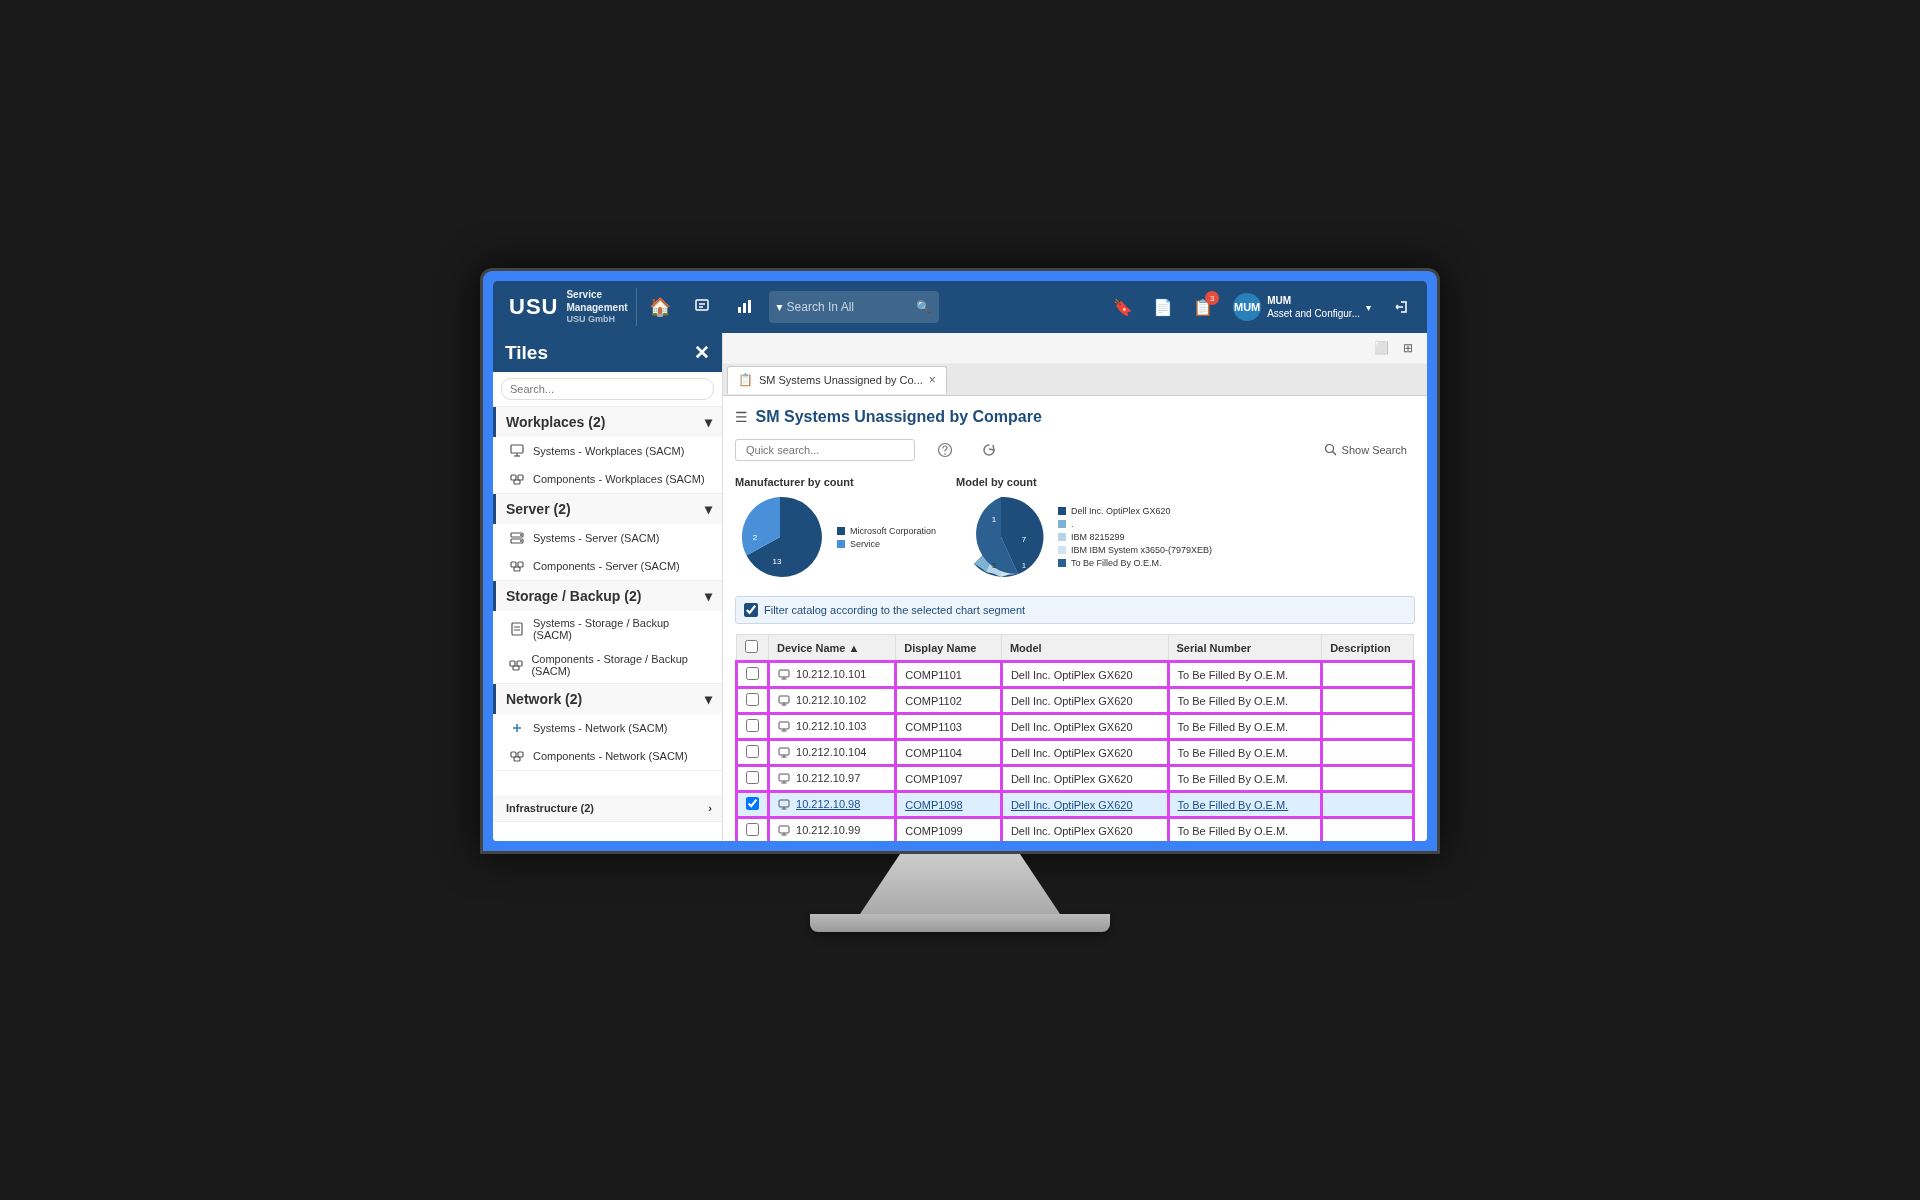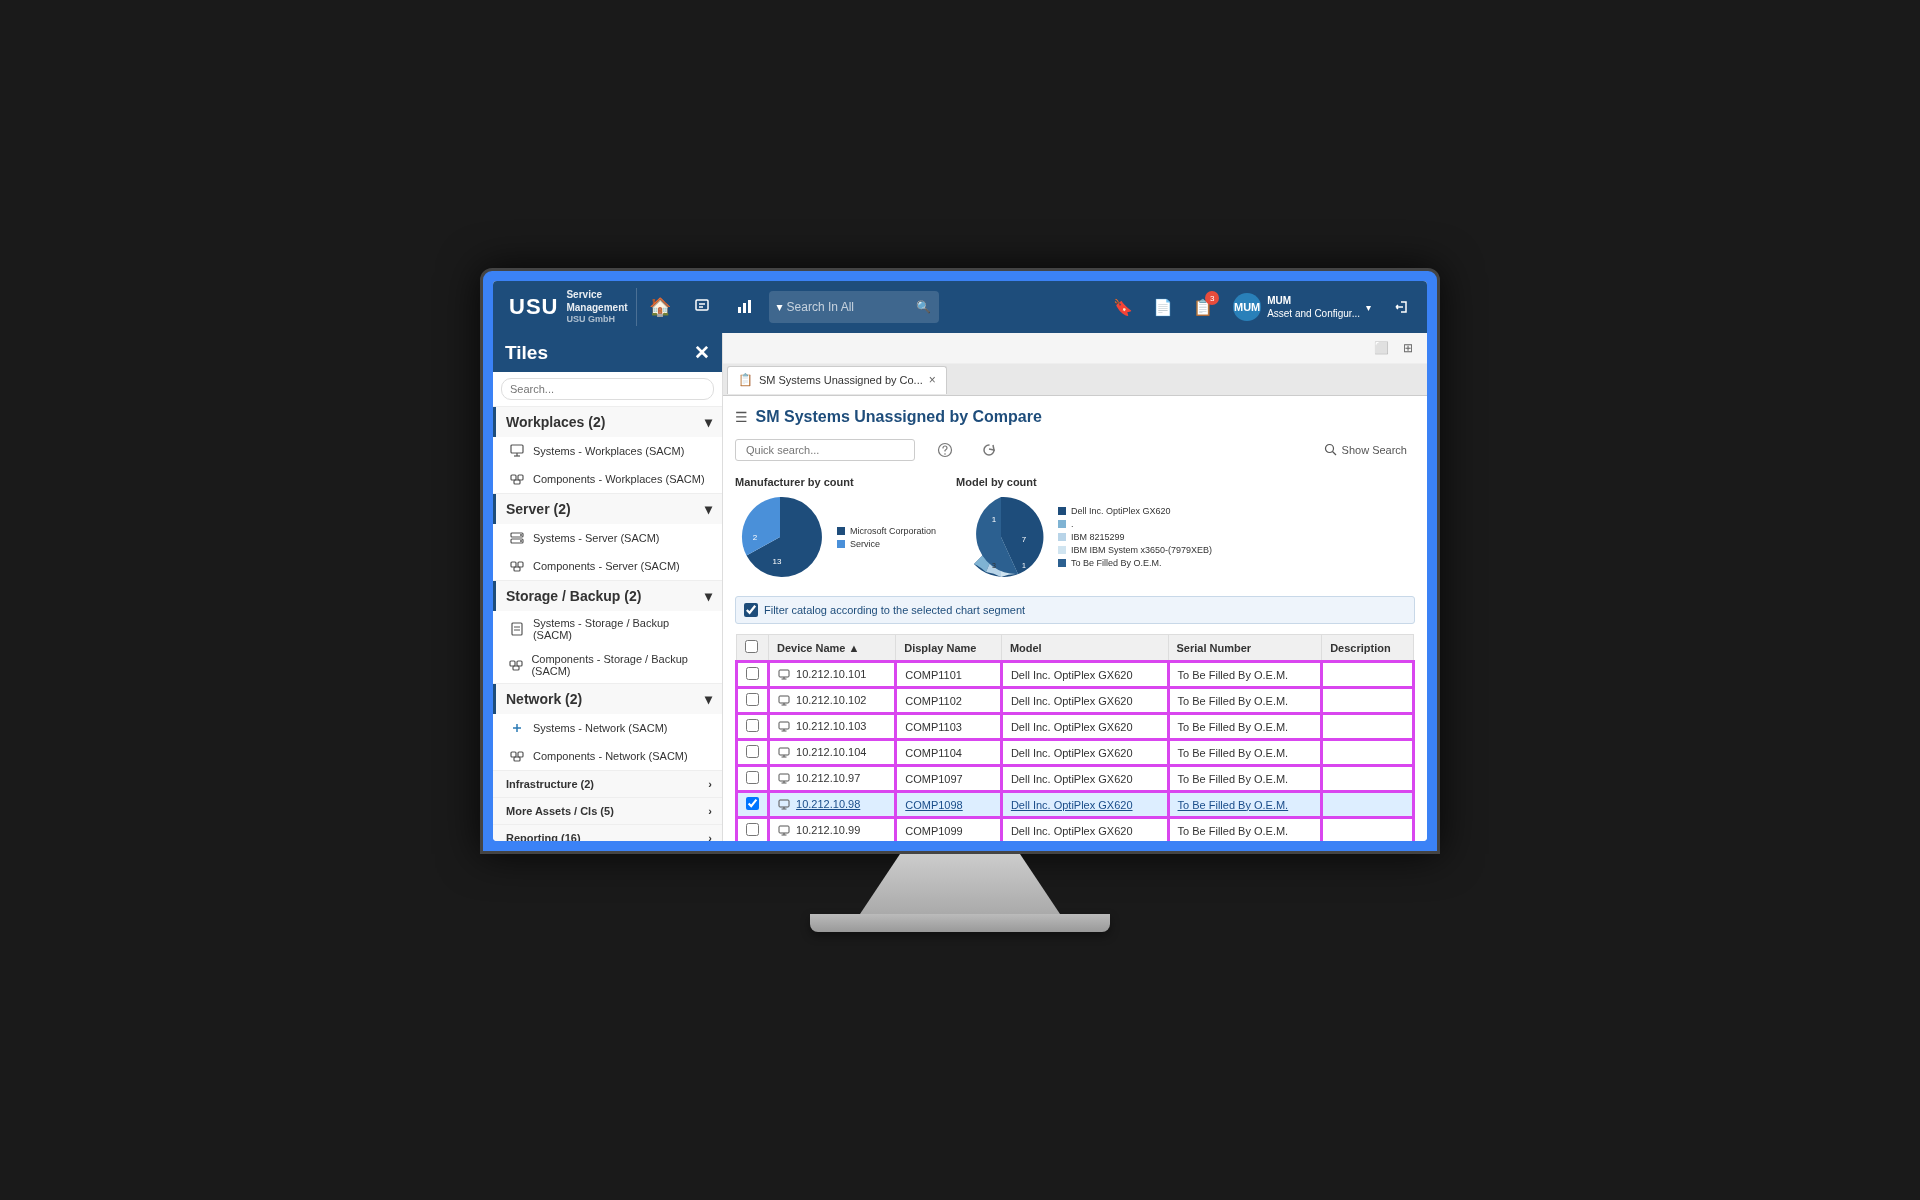--- a/index.html
+++ b/index.html
@@ -271,20 +271,21 @@
       display: flex;
       align-items: center;
       justify-content: space-between;
       padding: 7px 10px;
       background: #f8f8f8;
       cursor: pointer;
       font-size: 11px;
       font-weight: bold;
       color: #333;
       border-left: 3px solid transparent;
+      margin-top: 24px;
     }
 
     
     .main-area {
       flex: 1;
       display: flex;
       flex-direction: column;
       overflow: hidden;
     }
 

